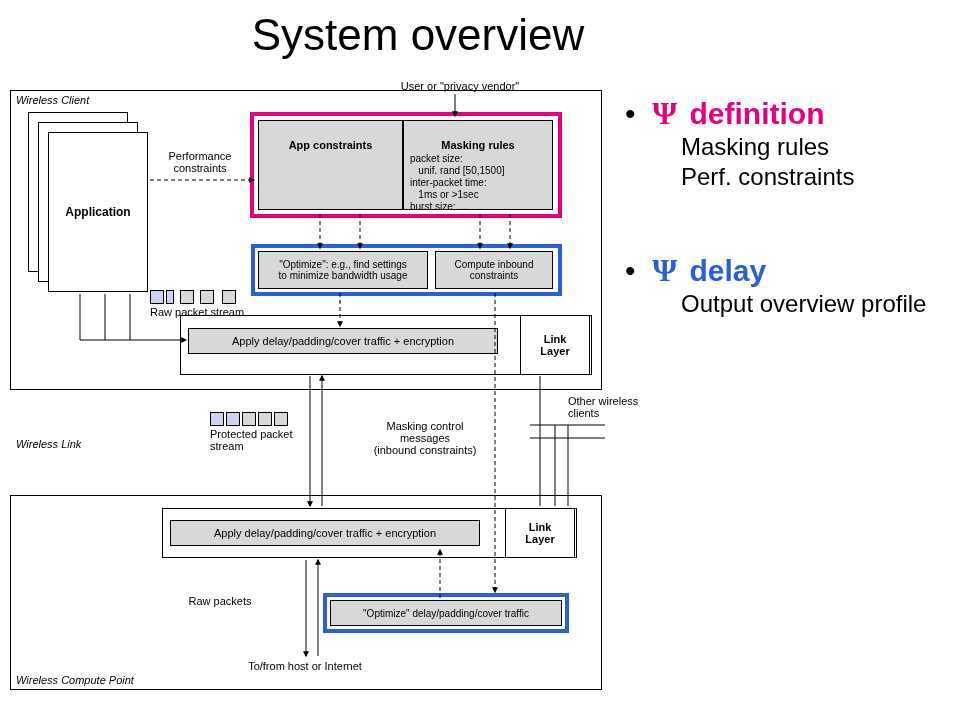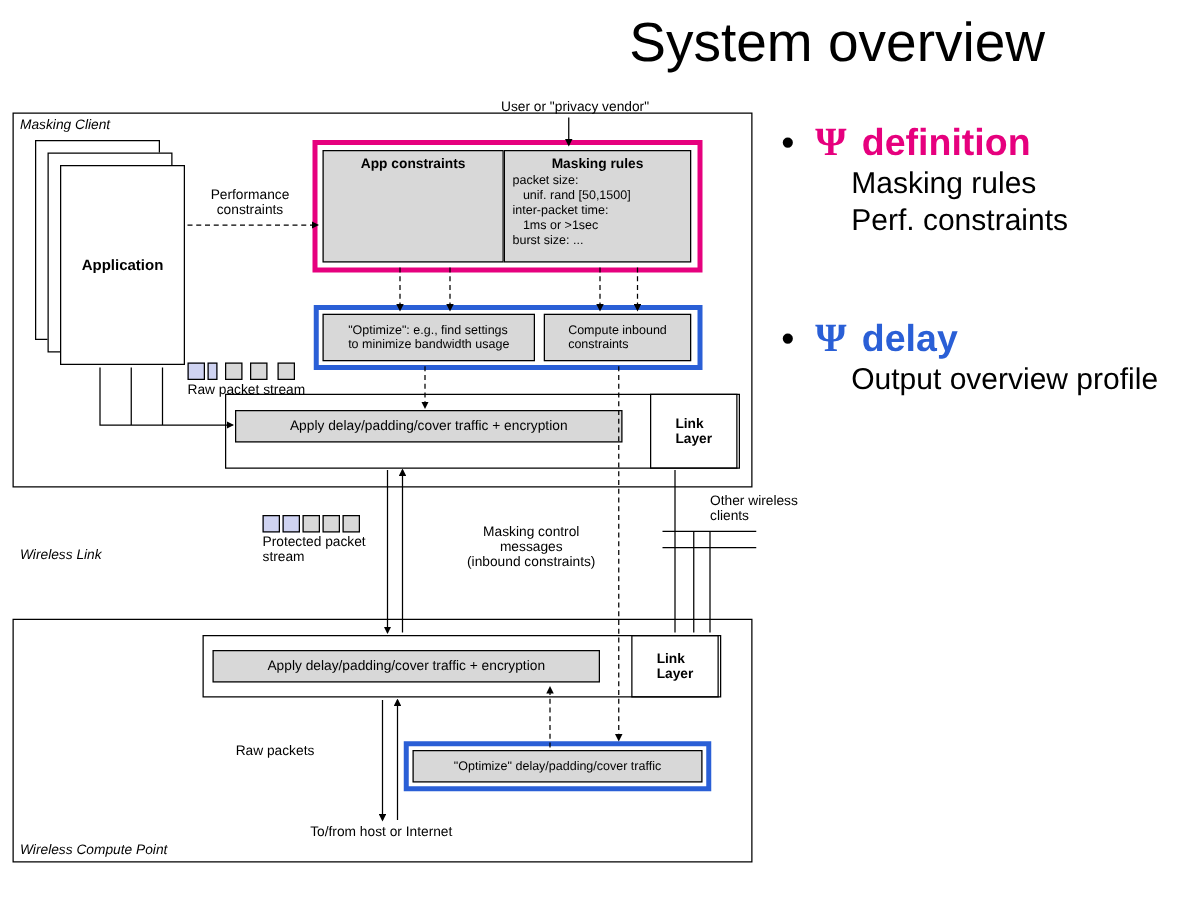--- a/index.html
+++ b/index.html
@@ -14,21 +14,21 @@
   .slide {
     position: relative;
     width: 960px;
     height: 720px;
   }
   .title {
     position: absolute;
     top: 10px;
     left: 0;
     width: 836px;
-    text-align: right;
+    text-align: center;
     font-size: 44px;
     color: #000;
   }
   .diagram {
     position: absolute;
     left: 10px;
     top: 80px;
     width: 600px;
     height: 620px;
   }
@@ -47,23 +47,23 @@
   }
   .label {
     position: absolute;
     font-size: 11px;
     text-align: center;
   }
   .center {
     display: flex;
     align-items: center;
     justify-content: center;
-    text-align: left;
-  }
-  .pad { padding: 4px 6px; }
+    text-align: center;
+  }
+  .pad { padding: 18px 6px; }
   .highlight-pink {
     position: absolute;
     border: 4px solid #e6007e;
     box-sizing: border-box;
     pointer-events: none;
   }
   .highlight-blue {
     position: absolute;
     border: 4px solid #2a5fd6;
     box-sizing: border-box;
@@ -119,21 +119,21 @@
 </head>
 <body>
 
 <div class="slide">
 
   <div class="title">System overview</div>
 
   <div class="diagram">
 
     <div class="box" style="left:0;top:10px;width:592px;height:300px;"></div>
-    <div class="italic-label" style="left:6px;top:14px;">Masking Client</div>
+    <div class="italic-label" style="left:6px;top:14px;">Wireless Client</div>
 
     <div class="label" style="left:370px;top:0px;width:160px;">User or "privacy vendor"</div>
 
     <div class="box" style="left:18px;top:32px;width:100px;height:160px;"></div>
     <div class="box" style="left:28px;top:42px;width:100px;height:160px;"></div>
     <div class="box center" style="left:38px;top:52px;width:100px;height:160px;font-weight:bold;font-size:12px;">Application</div>
 
     <div class="label" style="left:150px;top:70px;width:80px;text-align:center;white-space:pre-line;">Performance
 constraints</div>
 

